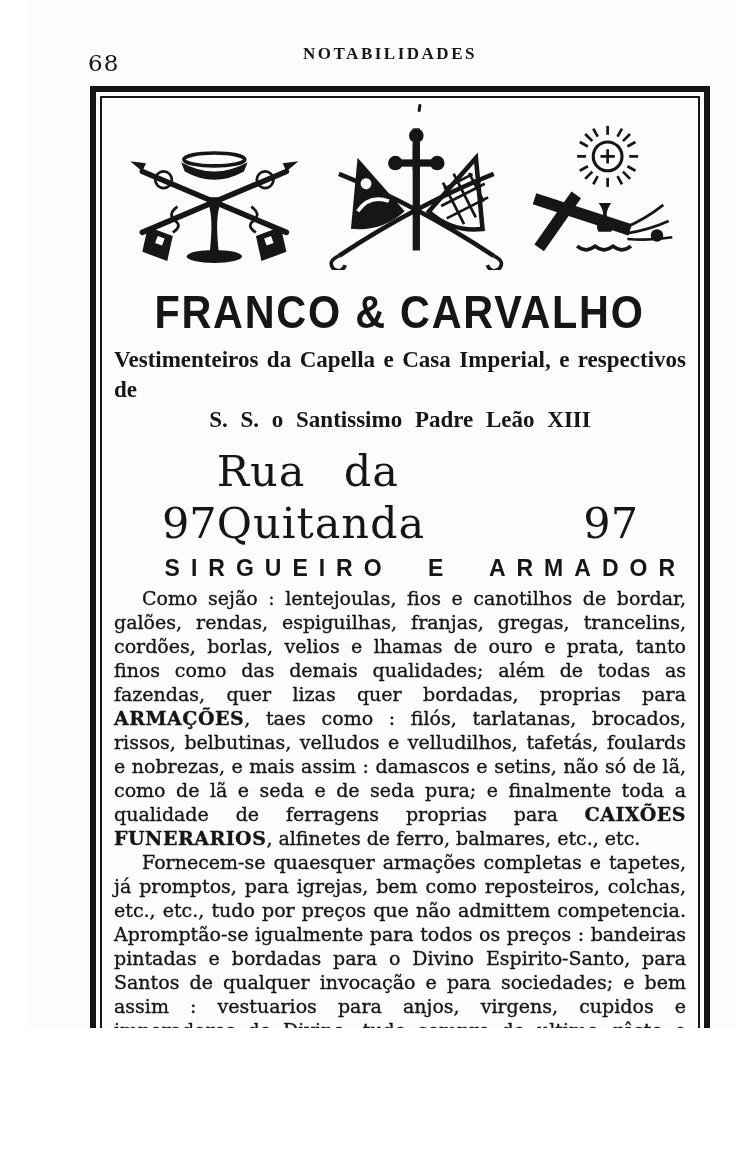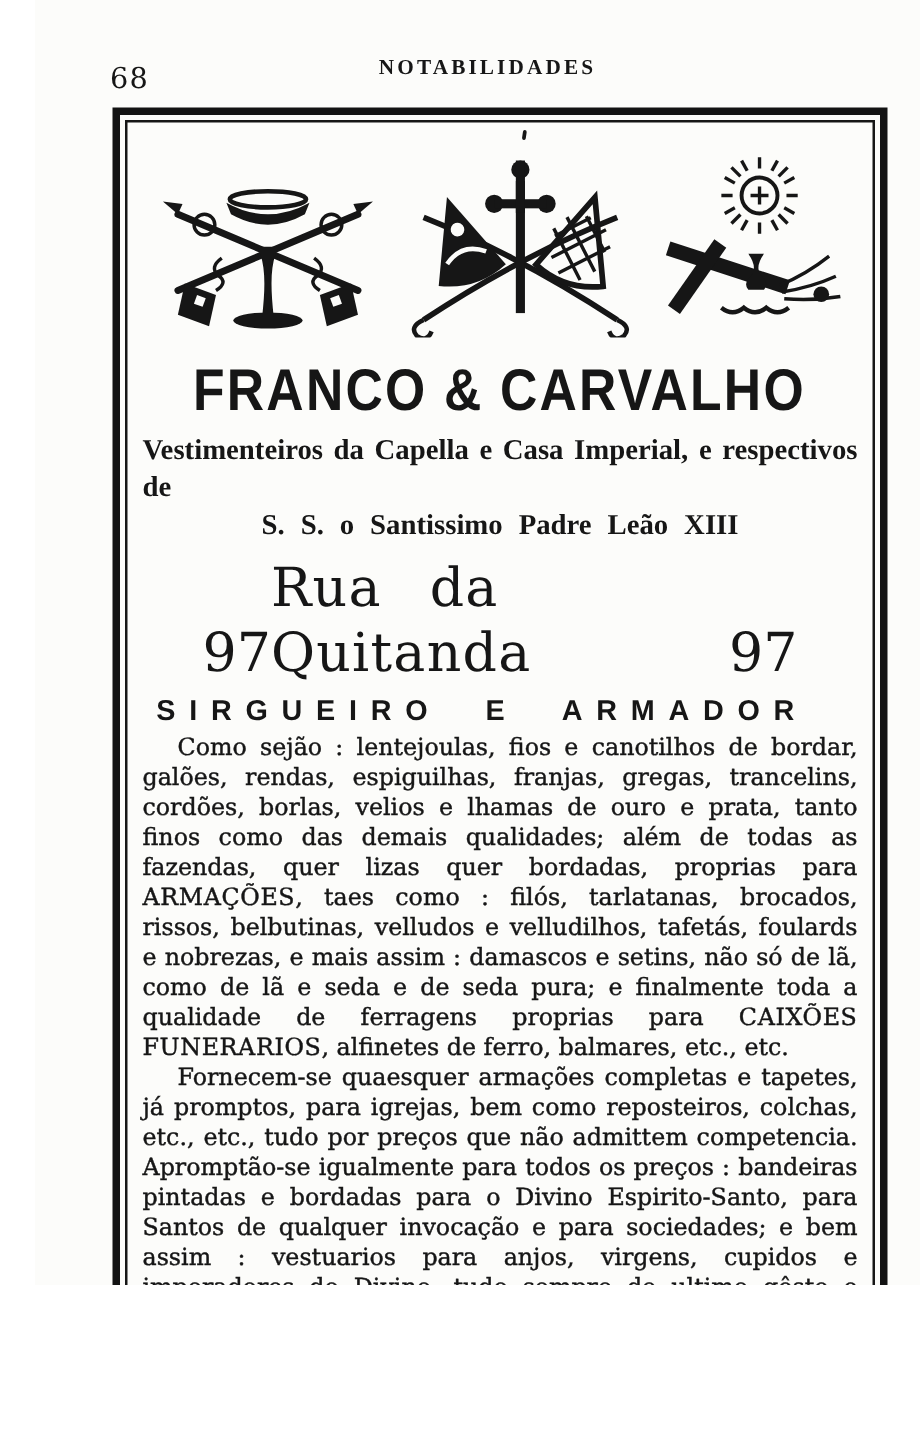--- a/index.html
+++ b/index.html
@@ -73,39 +73,39 @@
   .address {
     display:flex; justify-content:space-between; align-items:flex-end;
     padding:0 48px;
     margin:10px 0 4px 0;
     font-size:43px;
     line-height:52px;
   }
   .address .street { word-spacing:0.55em; letter-spacing:1px; }
   .section-heading {
     margin:6px 0 4px 0;
-    text-align:left;
+    text-align:right;
     font-family:"Liberation Sans", sans-serif;
     font-weight:bold;
     font-size:23px;
     letter-spacing:11px;
     word-spacing:18px;
     text-indent:11px; 
   }
   
   .body-par {
     margin:0;
     font-size:19px;
     line-height:24px;
     text-align:justify;
     text-indent:28px;
     -webkit-text-stroke:0.35px #161616;
   }
   .body-par.intro { margin-top:10px; }
-  .body-par b { font-weight:normal; letter-spacing:0.5px; }
+  .body-par b { font-weight:bold; letter-spacing:0.5px; }
 </style>
 </head>
 <body>
 
 <div class="page">
 
   <span class="page-number">68</span>
   <div class="running-title">NOTABILIDADES</div>
 
   <div class="ad-outer">

